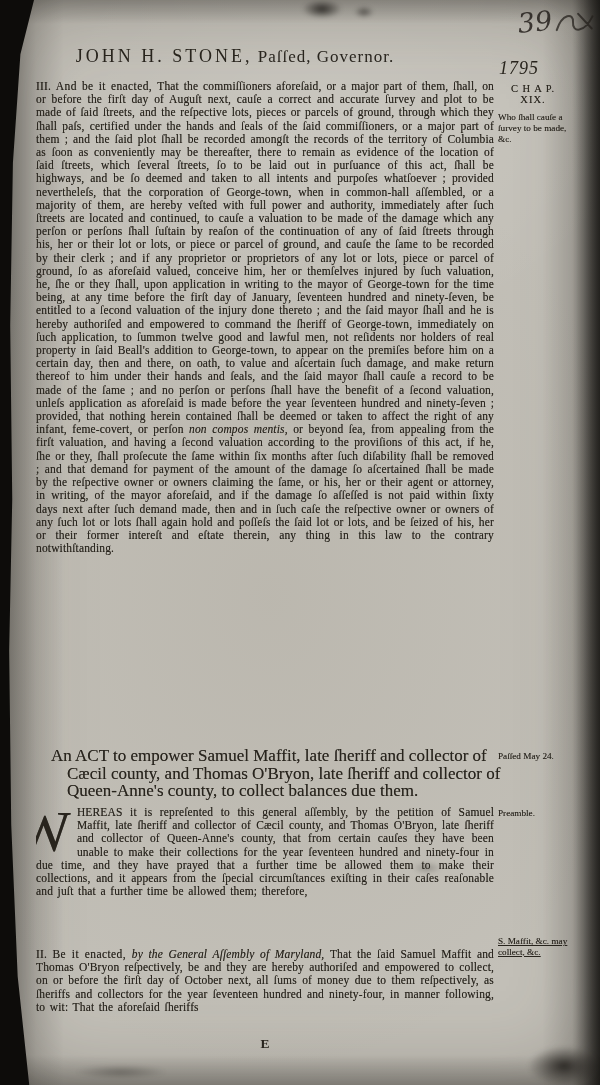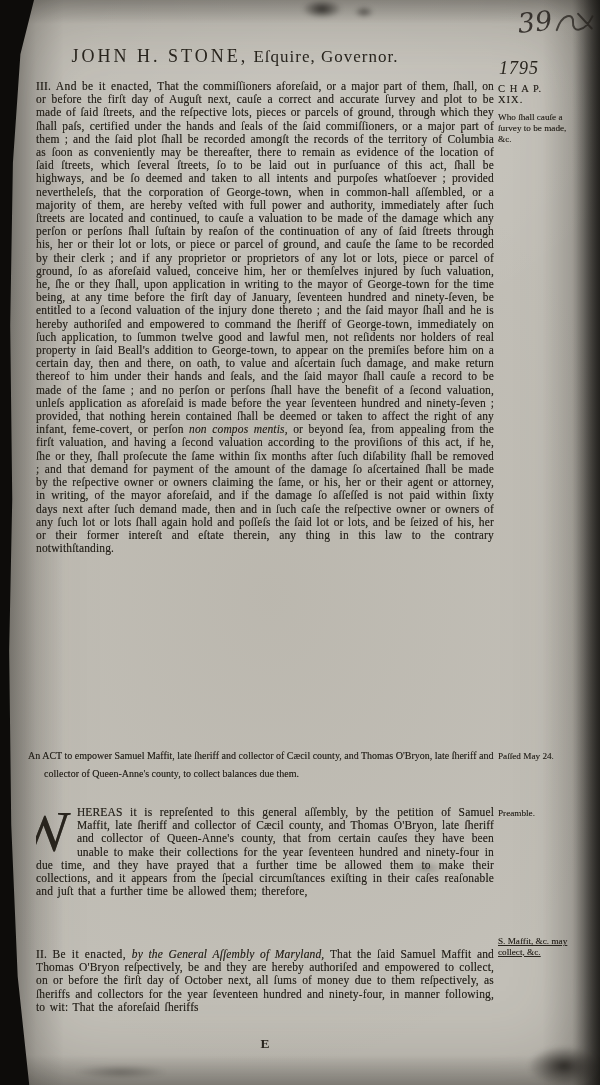--- a/index.html
+++ b/index.html
@@ -44,36 +44,36 @@
   .hrest { font-size:17px; letter-spacing:1px; }
   .year  { position:absolute; left:499px; top:58px; font-size:18px; font-style:italic; letter-spacing:1px; }
 
   .bodytext { font-size:11.5px; line-height:13.2px; text-align:justify;
     word-spacing:1.5px; letter-spacing:0.15px; text-shadow:0 0 0.5px rgba(40,36,29,0.55); }
   .sec3 { position:absolute; top:80px; left:36px; width:458px; height:640px; overflow:hidden; }
   .blk { font-weight:normal; letter-spacing:0.4px; }
 
   .chapheading { position:absolute; top:725px; left:36px; width:458px; text-align:center;
     font-size:13.5px; letter-spacing:2.5px; text-shadow:0 0 0.5px rgba(40,36,29,0.55); }
-  .acttitle { position:absolute; top:747px; left:28px; width:466px; font-size:10px;
+  .acttitle { position:absolute; top:747px; left:51px; width:466px; font-size:17px;
     line-height:17.5px; padding-left:16px; text-indent:-16px;
     text-shadow:0 0 0.5px rgba(40,36,29,0.55); }
 
   .whereas { position:absolute; top:806px; left:36px; width:458px; height:134px; overflow:hidden; }
   .dropcap { float:left; font-size:58px; line-height:46px; margin:3px 6px 0 -20px; }
 
   .sec2 { position:absolute; top:948px; left:36px; width:458px; height:96px; overflow:hidden; }
 
   .sigmark  { position:absolute; top:1036px; left:36px; width:458px; text-align:center;
     font-size:13.5px; font-weight:bold; }
   .catchword { position:absolute; top:1049px; left:36px; width:460px; text-align:right; font-size:11.5px; }
 
   .mnote { position:absolute; left:498px; width:70px; font-size:9.2px; line-height:10.8px;
     text-shadow:0 0 0.4px rgba(40,36,29,0.5); }
-  .mchap { text-align:left; font-size:10.5px; letter-spacing:1px; }
+  .mchap { text-align:center; font-size:10.5px; letter-spacing:1px; }
   .m-chap19   { top:84px; }
   .m-who      { top:112px; }
   .m-passed   { top:751px; }
   .m-preamble { top:808px; }
   .m-maffit   { top:936px;text-decoration:underline; }
 </style>
 </head>
 <body>
 
 <div class="scan">
@@ -86,21 +86,21 @@
   <div class="blob b4"></div>
   <div class="blob b5"></div>
 
   <div class="handmark">
     <span class="num">39</span>
     <svg width="44" height="32" viewBox="0 0 44 32">
       <path d="M3 20 C 10 4, 22 4, 20 14 C 18 24, 30 26, 40 10 M26 6 L 38 22" stroke="rgba(36,32,28,0.75)" stroke-width="2" fill="none" stroke-linecap="round"></path>
     </svg>
   </div>
 
-  <div class="header"><span class="hname">JOHN H. STONE,</span><span class="hrest"> Eſquire, Governor.</span></div>
+  <div class="header"><span class="hname">JOHN H. STONE,</span><span class="hrest"> Paſſed, Governor.</span></div>
   <div class="year">1795</div>
 
   <p class="bodytext sec3"><span>III. </span><span class="blk">And be it enacted, </span><span>That the commiſſioners aforeſaid, or a major part of them, ſhall, on or before the firſt day of Auguſt next, cauſe a correct and accurate ſurvey and plot to be made of ſaid ſtreets, and the reſpective lots, pieces or parcels of ground, through which they ſhall paſs, certified under the hands and ſeals of the ſaid commiſſioners, or a major part of them ; and the ſaid plot ſhall be recorded amongſt the records of the territory of Columbia as ſoon as conveniently may be thereafter, there to remain as evidence of the location of ſaid ſtreets, which ſeveral ſtreets, ſo to be laid out in purſuance of this act, ſhall be highways, and be ſo deemed and taken to all intents and purpoſes whatſoever ; provided nevertheleſs, that the corporation of George-town, when in common-hall aſſembled, or a majority of them, are hereby veſted with full power and authority, immediately after ſuch ſtreets are located and continued, to cauſe a valuation to be made of the damage which any perſon or perſons ſhall ſuſtain by reaſon of the continuation of any of ſaid ſtreets through his, her or their lot or lots, or piece or parcel of ground, and cauſe the ſame to be recorded by their clerk ; and if any proprietor or proprietors of any lot or lots, piece or parcel of ground, ſo as aforeſaid valued, conceive him, her or themſelves injured by ſuch valuation, he, ſhe or they ſhall, upon application in writing to the mayor of George-town for the time being, at any time before the firſt day of January, ſeventeen hundred and ninety-ſeven, be entitled to a ſecond valuation of the injury done thereto ; and the ſaid mayor ſhall and he is hereby authoriſed and empowered to command the ſheriff of George-town, immediately on ſuch application, to ſummon twelve good and lawful men, not reſidents nor holders of real property in ſaid Beall's addition to George-town, to appear on the premiſes before him on a certain day, then and there, on oath, to value and aſcertain ſuch damage, and make return thereof to him under their hands and ſeals, and the ſaid mayor ſhall cauſe a record to be made of the ſame ; and no perſon or perſons ſhall have the benefit of a ſecond valuation, unleſs application as aforeſaid is made before the year ſeventeen hundred and ninety-ſeven ; provided, that nothing herein contained ſhall be deemed or taken to affect the right of any infant, feme-covert, or perſon </span><i>non compos mentis,</i><span> or beyond ſea, from appealing from the firſt valuation, and having a ſecond valuation according to the proviſions of this act, if he, ſhe or they, ſhall proſecute the ſame within ſix months after ſuch diſability ſhall be removed ; and that demand for payment of the amount of the damage ſo aſcertained ſhall be made by the reſpective owner or owners claiming the ſame, or his, her or their agent or attorney, in writing, of the mayor aforeſaid, and if the damage ſo aſſeſſed is not paid within ſixty days next after ſuch demand made, then and in ſuch caſe the reſpective owner or owners of any ſuch lot or lots ſhall again hold and poſſeſs the ſaid lot or lots, and be ſeized of his, her or their former intereſt and eſtate therein, any thing in this law to the contrary notwithſtanding.</span></p>
 
   <p class="acttitle">An ACT to empower Samuel Maffit, late ſheriff and collector of Cæcil county, and Thomas O'Bryon, late ſheriff and collector of Queen-Anne's county, to collect balances due them.</p>
 
   <p class="bodytext whereas"><span class="dropcap">W</span><span>HEREAS it is repreſented to this general aſſembly, by the petition of Samuel Maffit, late ſheriff and collector of Cæcil county, and Thomas O'Bryon, late ſheriff and collector of Queen-Anne's county, that from certain cauſes they have been unable to make their collections for the year ſeventeen hundred and ninety-four in due time, and they have prayed that a further time be allowed them to make their collections, and it appears from the ſpecial circumſtances exiſting in their caſes reaſonable and juſt that a further time be allowed them; therefore,</span></p>
 
   <p class="bodytext sec2"><span>II. </span><span class="blk">Be it enacted, </span><i>by the General Aſſembly of Maryland, </i><span>That the ſaid Samuel Maffit and Thomas O'Bryon reſpectively, be and they are hereby authoriſed and empowered to collect, on or before the firſt day of October next, all ſums of money due to them reſpectively, as ſheriffs and collectors for the year ſeventeen hundred and ninety-four, in manner following, to wit: That the aforeſaid ſheriffs</span></p>
 

